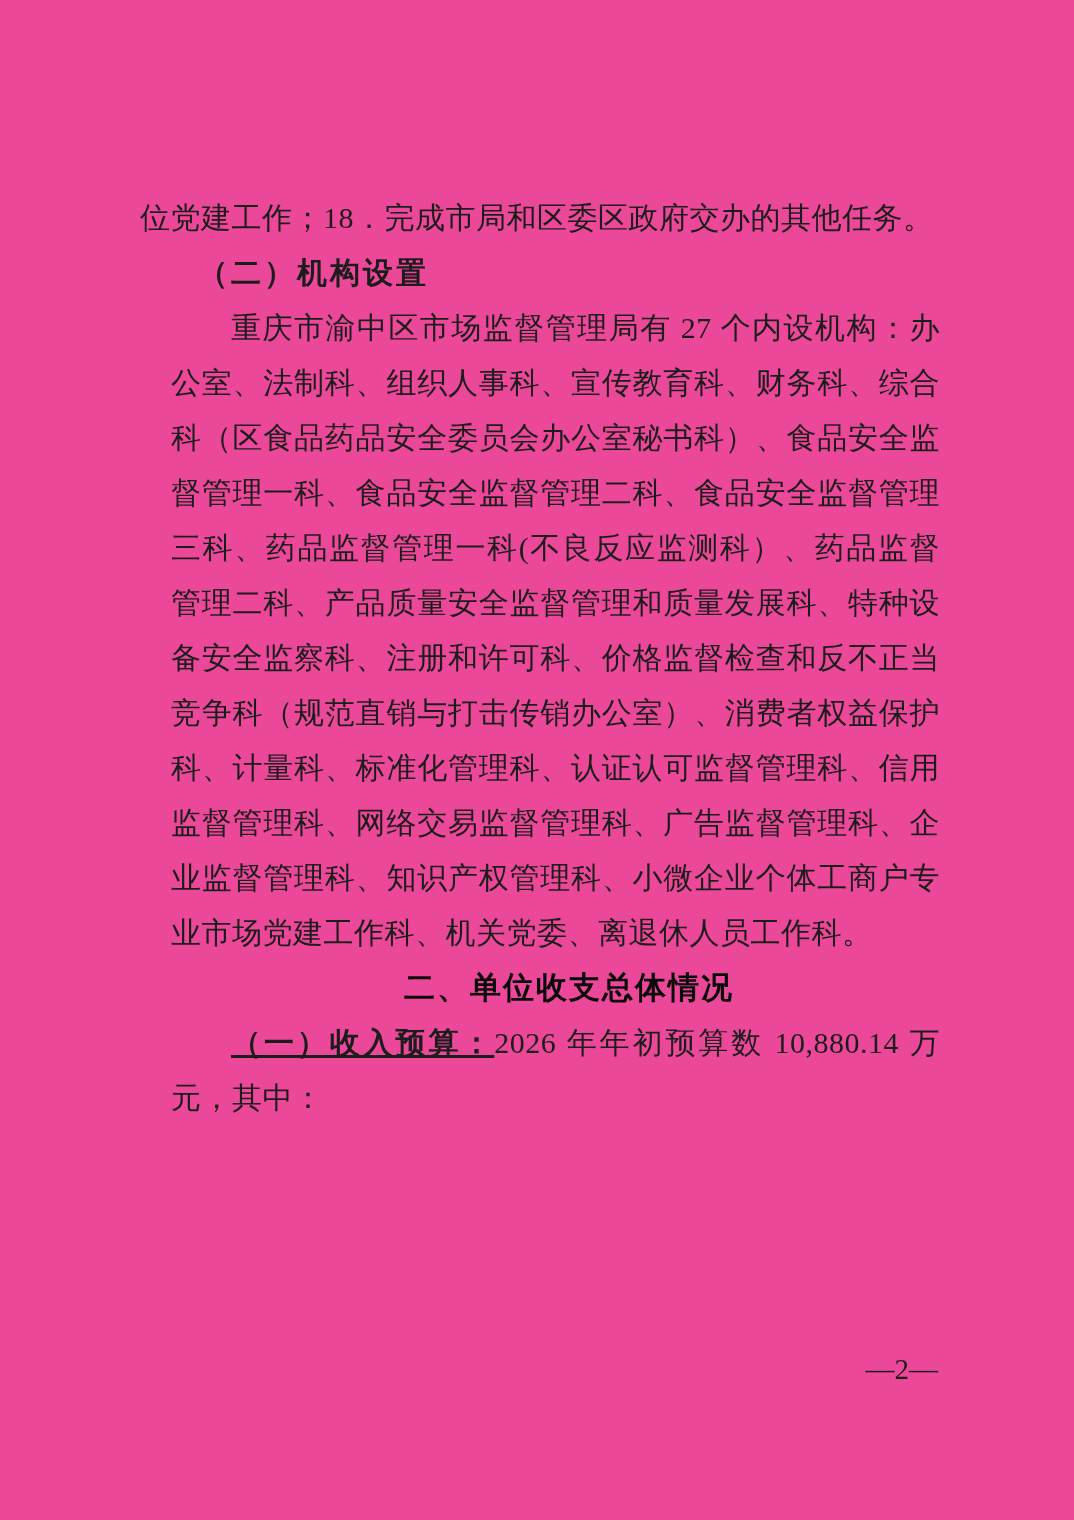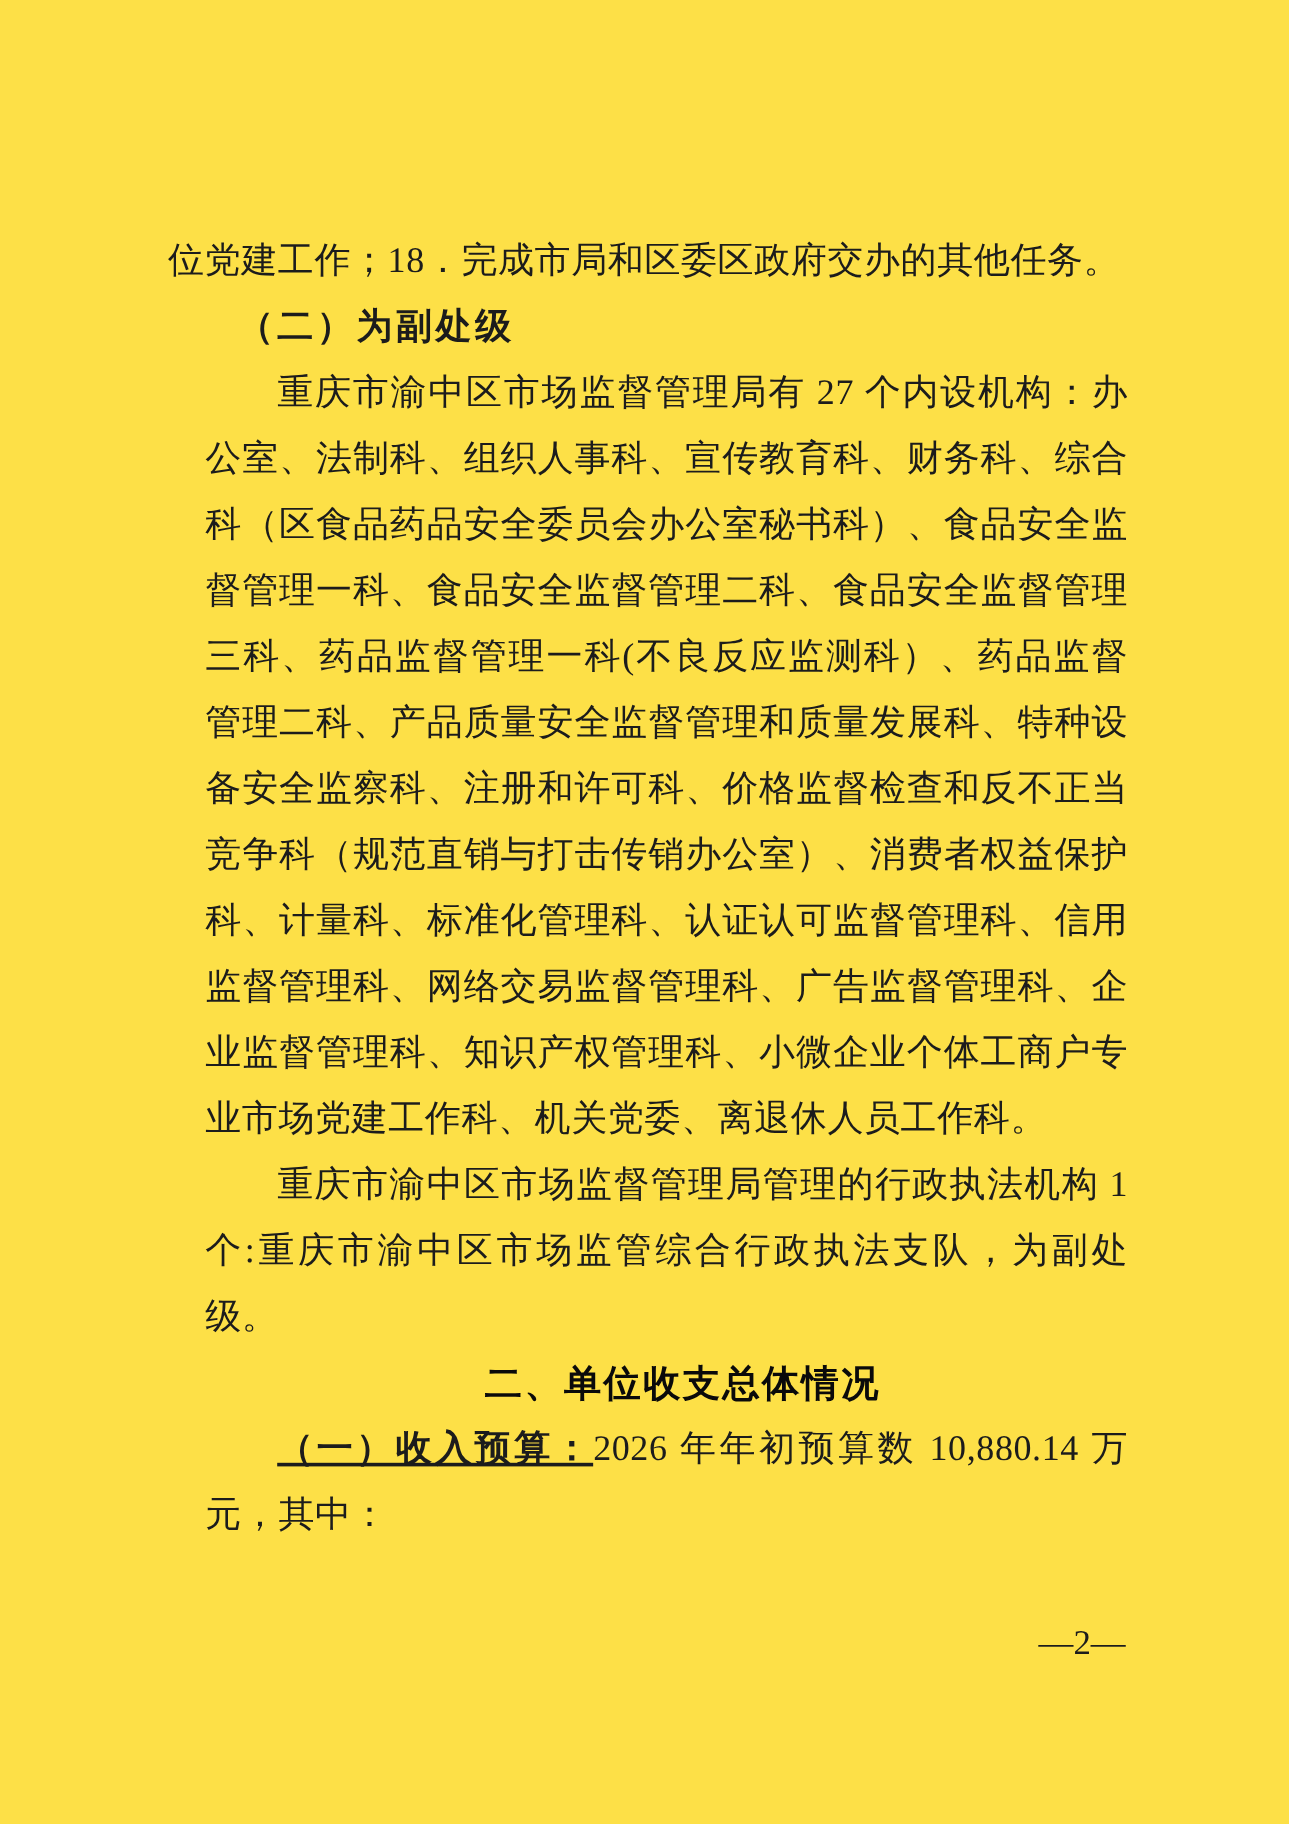--- a/index.html
+++ b/index.html
@@ -4,21 +4,21 @@
 <style>
   html, body {
     margin: 0;
     padding: 0;
     background: #ffffff;
   }
   .page {
     position: relative;
     width: 1074px;
     height: 1520px;
-    background: #fde047;
+    background: #ec4899;
     overflow: hidden;
     font-family: "Liberation Serif", "DejaVu Serif", serif;
     color: #1c1c1c;
   }
   .content {
     position: absolute;
     left: 140px;
     top: 190px;
     width: 800px;
   }
@@ -72,25 +72,24 @@
   }
 </style>
 </head>
 <body>
 
 <div class="page">
   <div class="content">
 
     <p class="body noindent">位党建工作；18．完成市局和区委区政府交办的其他任务。</p>
 
-    <p class="sub-heading">（二）为副处级</p>
+    <p class="sub-heading">（二）机构设置</p>
 
     <p class="body indent">重庆市渝中区市场监督管理局有 27 个内设机构：办公室、法制科、组织人事科、宣传教育科、财务科、综合科（区食品药品安全委员会办公室秘书科）、食品安全监督管理一科、食品安全监督管理二科、食品安全监督管理三科、药品监督管理一科(不良反应监测科）、药品监督管理二科、产品质量安全监督管理和质量发展科、特种设备安全监察科、注册和许可科、价格监督检查和反不正当竞争科（规范直销与打击传销办公室）、消费者权益保护科、计量科、标准化管理科、认证认可监督管理科、信用监督管理科、网络交易监督管理科、广告监督管理科、企业监督管理科、知识产权管理科、小微企业个体工商户专业市场党建工作科、机关党委、离退休人员工作科。</p>
 
-    <p class="body indent">重庆市渝中区市场监督管理局管理的行政执法机构 1 个:重庆市渝中区市场监管综合行政执法支队，为副处级。</p>
 
 
     <p class="black-heading">二、单位收支总体情况</p>
 
     <p class="body indent">
       <span class="lead">（一）收入预算：</span><span>2026 年年初预算数 10,880.14 万元，其中：</span>
     </p>
 
   </div>
 

